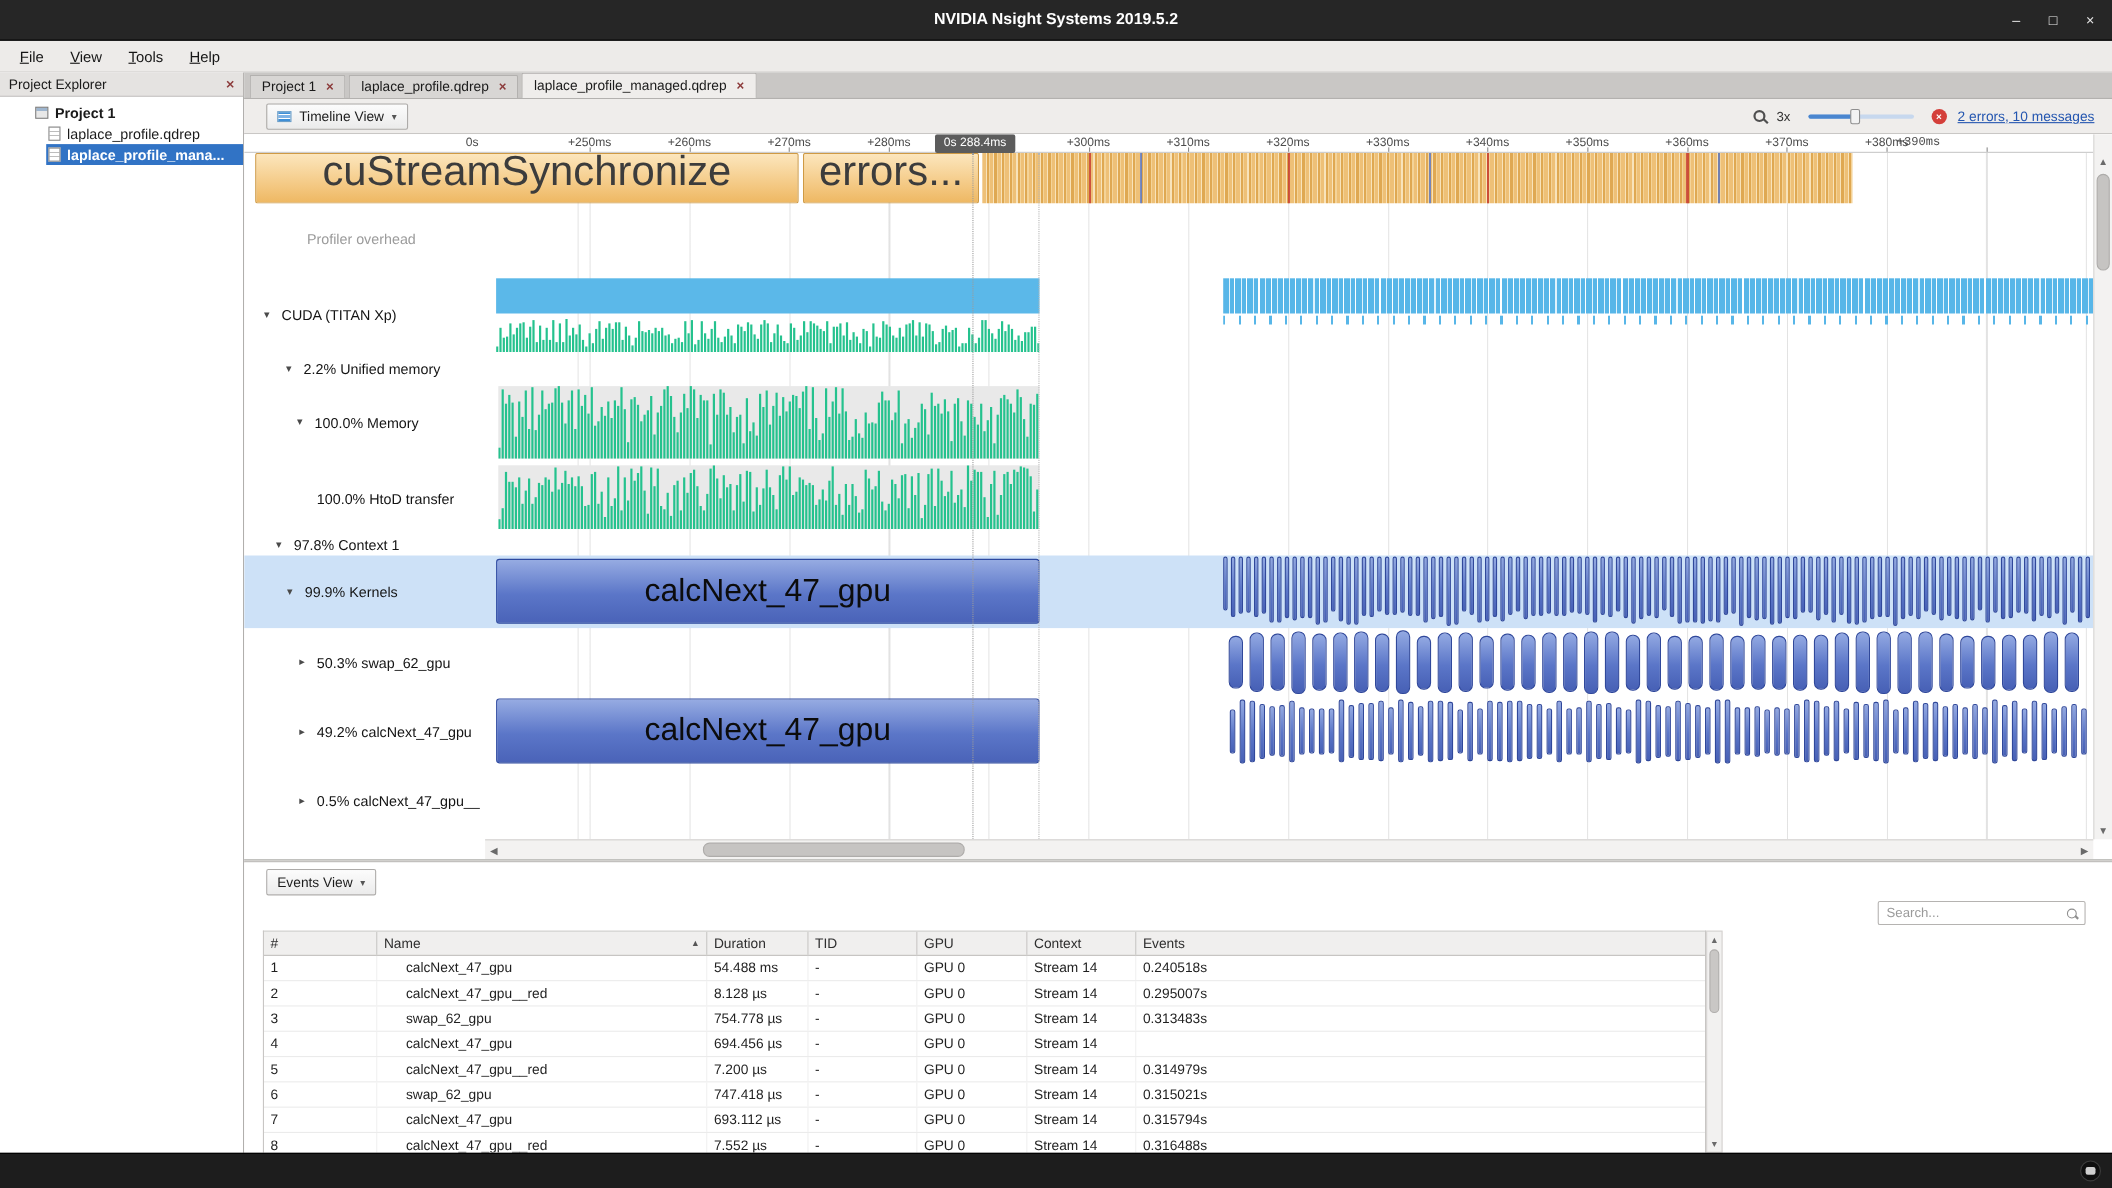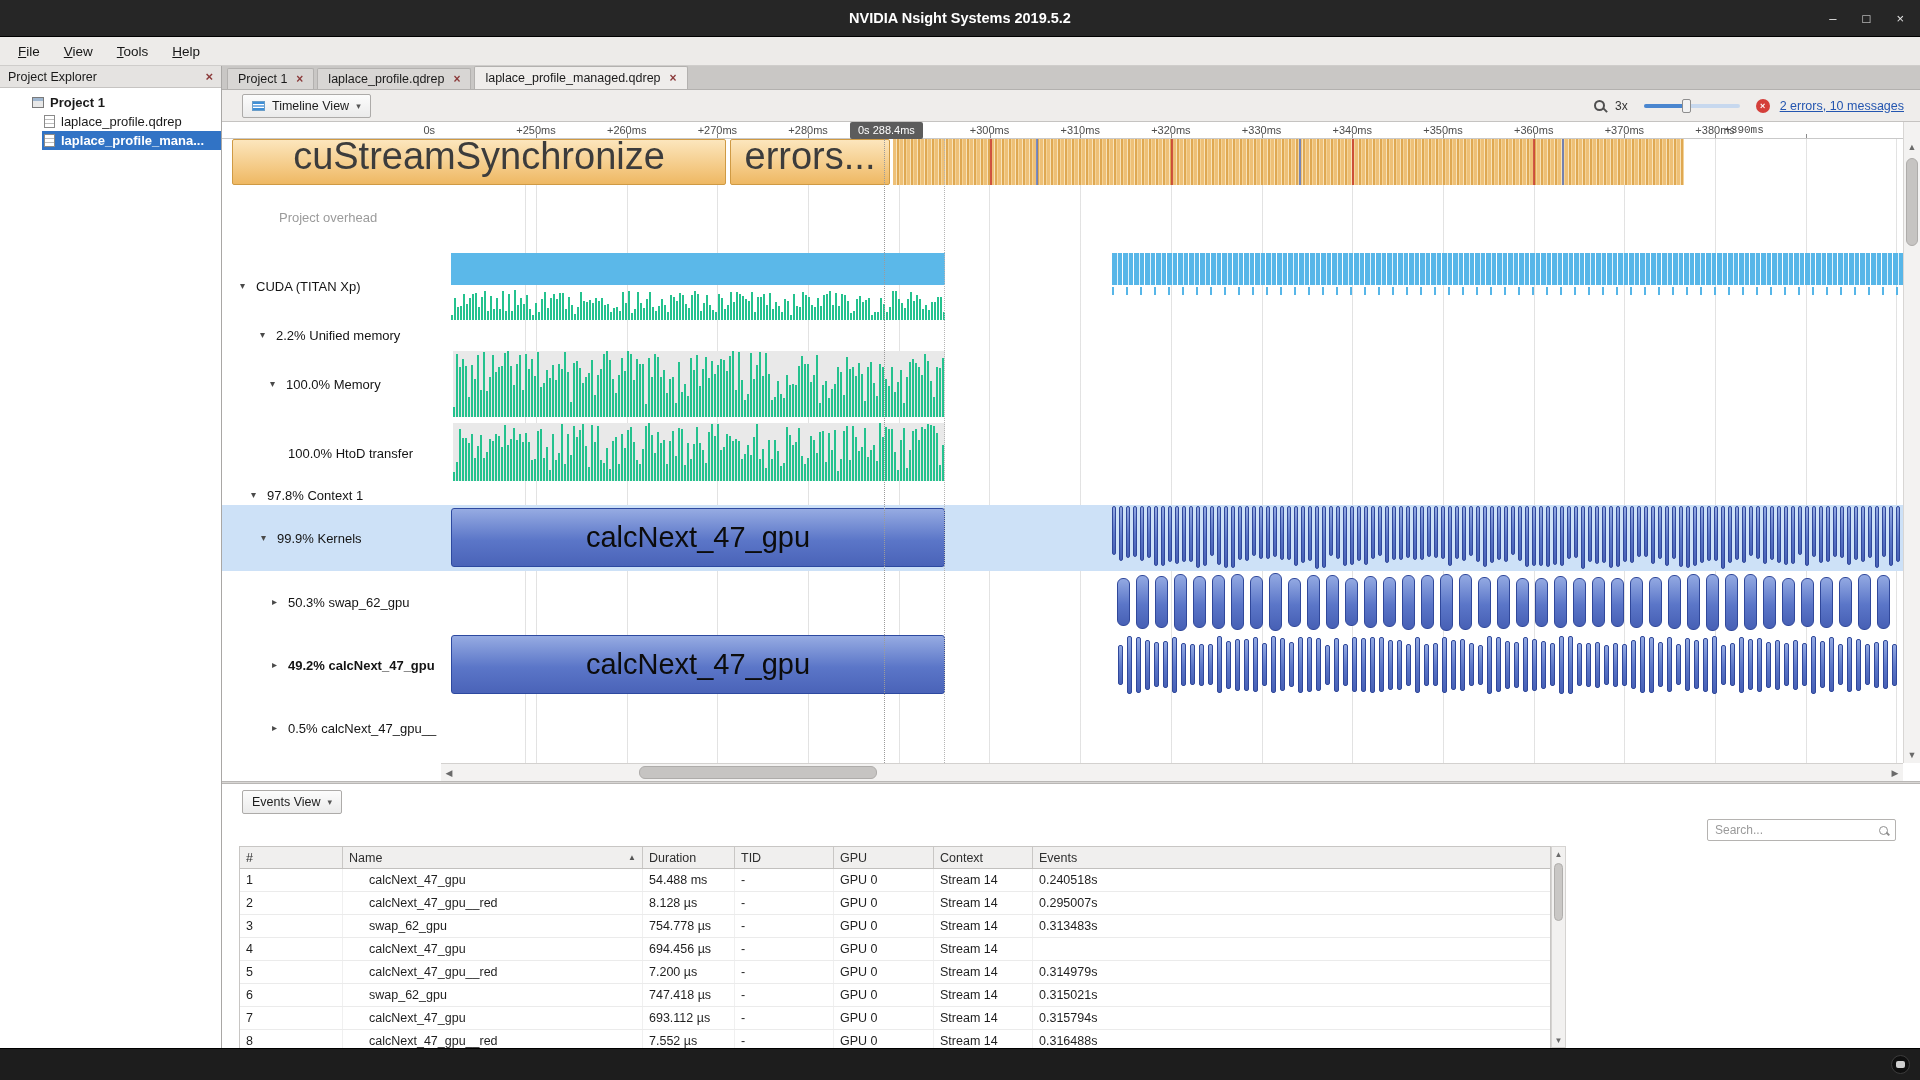--- a/index.html
+++ b/index.html
@@ -259,21 +259,21 @@
                   <span class="clip-text">cuStreamSynchronize</span>
                 </div>
                 <div class="bar-orange" style="left: 508px; top: 0px; width: 160px; height: 46px;">
                   <span class="clip-text">errors...</span>
                 </div>
                 <div class="orange-stripes" style="left: 671px; top: 0px; width: 791px; height: 46px;"></div>
               </div>
             </div>
             <div class="tl-row" style="height: 64px;">
               <div class="tl-label">
-                <span class="tl-text muted" style="padding-left: 57px;">Project overhead</span>
+                <span class="tl-text muted" style="padding-left: 57px;">Profiler overhead</span>
               </div>
               <div class="tl-track"></div>
             </div>
             <div class="tl-row" style="height: 74px;">
               <div class="tl-label">
                 <span class="tl-arrow" style="left: 18px;">▾</span>
                 <span class="tl-text" style="padding-left: 34px;">CUDA (TITAN Xp)</span>
               </div>
               <div class="tl-track">
                 <div class="band-blue" style="left: 10px; top: 4px; width: 494px; height: 32px;"></div>
@@ -986,21 +986,21 @@
                   <div class="pill" style="left: 703px; top: 4px; width: 13px; height: 51px; border-radius: 6px;"></div>
                   <div class="pill" style="left: 722px; top: 4px; width: 13px; height: 50px; border-radius: 6px;"></div>
                   <div class="pill" style="left: 741px; top: 1px; width: 13px; height: 56px; border-radius: 6px;"></div>
                   <div class="pill" style="left: 760px; top: 2px; width: 13px; height: 54px; border-radius: 6px;"></div>
                 </div>
               </div>
             </div>
             <div class="tl-row" style="height: 64px;">
               <div class="tl-label">
                 <span class="tl-arrow" style="left: 50px;">▸</span>
-                <span class="tl-text" style="padding-left: 66px; font-weight: bold;">49.2% calcNext_47_gpu</span>
+                <span class="tl-text" style="padding-left: 66px;">49.2% calcNext_47_gpu</span>
               </div>
               <div class="tl-track">
                 <div class="bar-kernel" style="left: 10px; top: 2px; width: 494px; height: 59px;">
                   <span>calcNext_47_gpu</span>
                 </div>
                 <div class="dense" style="left: 677px; top: 2px; width: 785px; height: 59px;">
                   <div class="pill" style="left: 0px; top: 10px; width: 5px; height: 40px; border-radius: 2px;"></div>
                   <div class="pill" style="left: 9px; top: 1px; width: 5px; height: 58px; border-radius: 2px;"></div>
                   <div class="pill" style="left: 18px; top: 2px; width: 5px; height: 56px; border-radius: 2px;"></div>
                   <div class="pill" style="left: 27px; top: 5px; width: 5px; height: 50px; border-radius: 2px;"></div>

